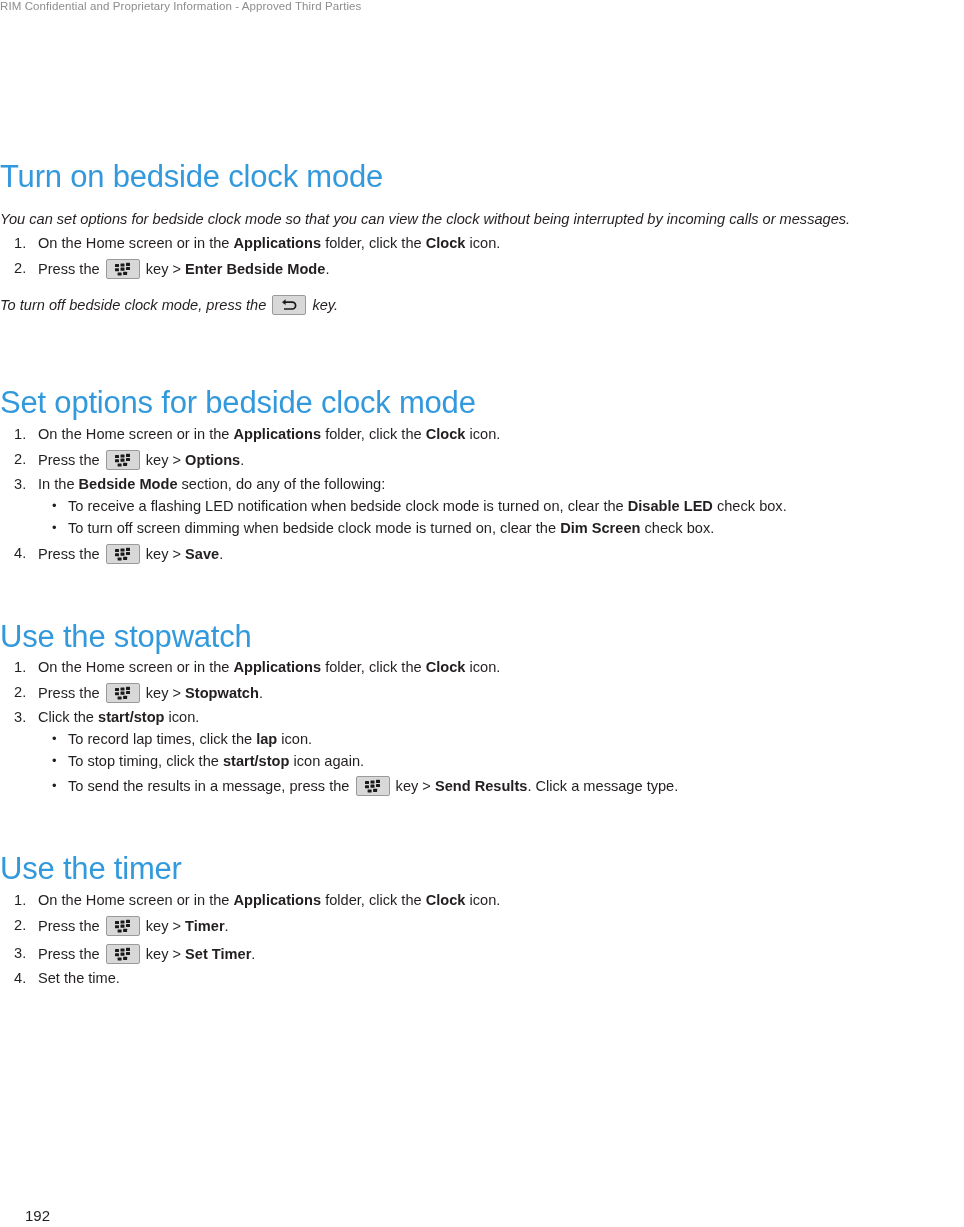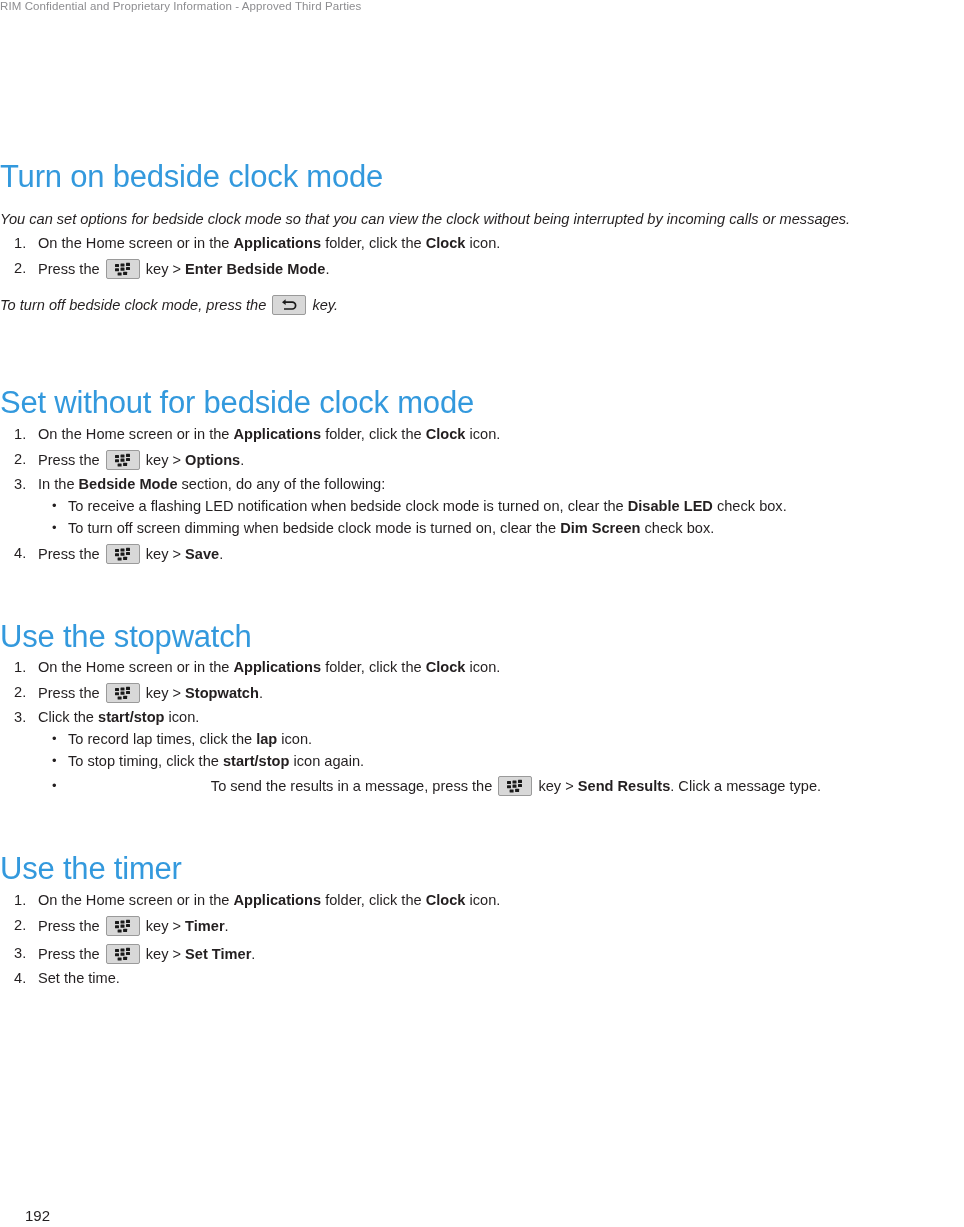--- a/index.html
+++ b/index.html
@@ -128,21 +128,20 @@
   ul.bullets > li::before {
     content: "\2022";
     position: absolute;
     left: 14px;
     top: 0;
     font-size: 13px;
     color: #231f20;
   }
   ul.bullets > li.has-key {
     line-height: 26px;
-    text-align: center;
   }
 
   .sub-list {
     margin-left: 38px;
     margin-top: 0px;
   }
 
   b, strong { font-weight: bold; }
 
   
@@ -196,21 +195,21 @@
                   </svg></span></span> key &gt; <b>Enter Bedside Mode</b>.</span></li>
         </ol>
         <p class="para tight">To turn off bedside clock mode, press the <span class="nowrap"><span class="keyicon esc"><svg width="32" height="18" viewBox="0 0 32 18">
                 <g fill="none" stroke="#1a1a1a" stroke-width="1.7" stroke-linecap="butt" stroke-linejoin="miter">
                   <path d="M11.5 6.2 H19.2 A3.4 3.4 0 0 1 19.2 13 H11.0"></path>
                 </g>
                 <polygon points="12.6,3.3 12.6,9.1 9.0,6.2" fill="#1a1a1a"></polygon>
               </svg></span></span> key.</p>
       </div>
       <div class="section gap-2">
-        <h1 class="section-title">Set without for bedside clock mode</h1>
+        <h1 class="section-title">Set options for bedside clock mode</h1>
         <ol class="steps">
           <li><span>On the Home screen or in the <b>Applications</b> folder, click the <b>Clock</b> icon.</span></li>
           <li class="has-key"><span>Press the <span class="nowrap"><span class="keyicon menu"><svg width="32" height="18" viewBox="0 0 32 18">
                     <g fill="#1a1a1a">
                       <rect x="8" y="4" width="4" height="3.1" rx="0.5"></rect>
                       <rect x="13.5" y="3.4" width="4" height="3.1" rx="0.5"></rect>
                       <rect x="19" y="2.8" width="4" height="3.1" rx="0.5"></rect>
                       <rect x="8" y="8.2" width="4" height="3.1" rx="0.5"></rect>
                       <rect x="13.5" y="7.6" width="4" height="3.1" rx="0.5"></rect>
                       <rect x="19" y="7.0" width="4" height="3.1" rx="0.5"></rect>

